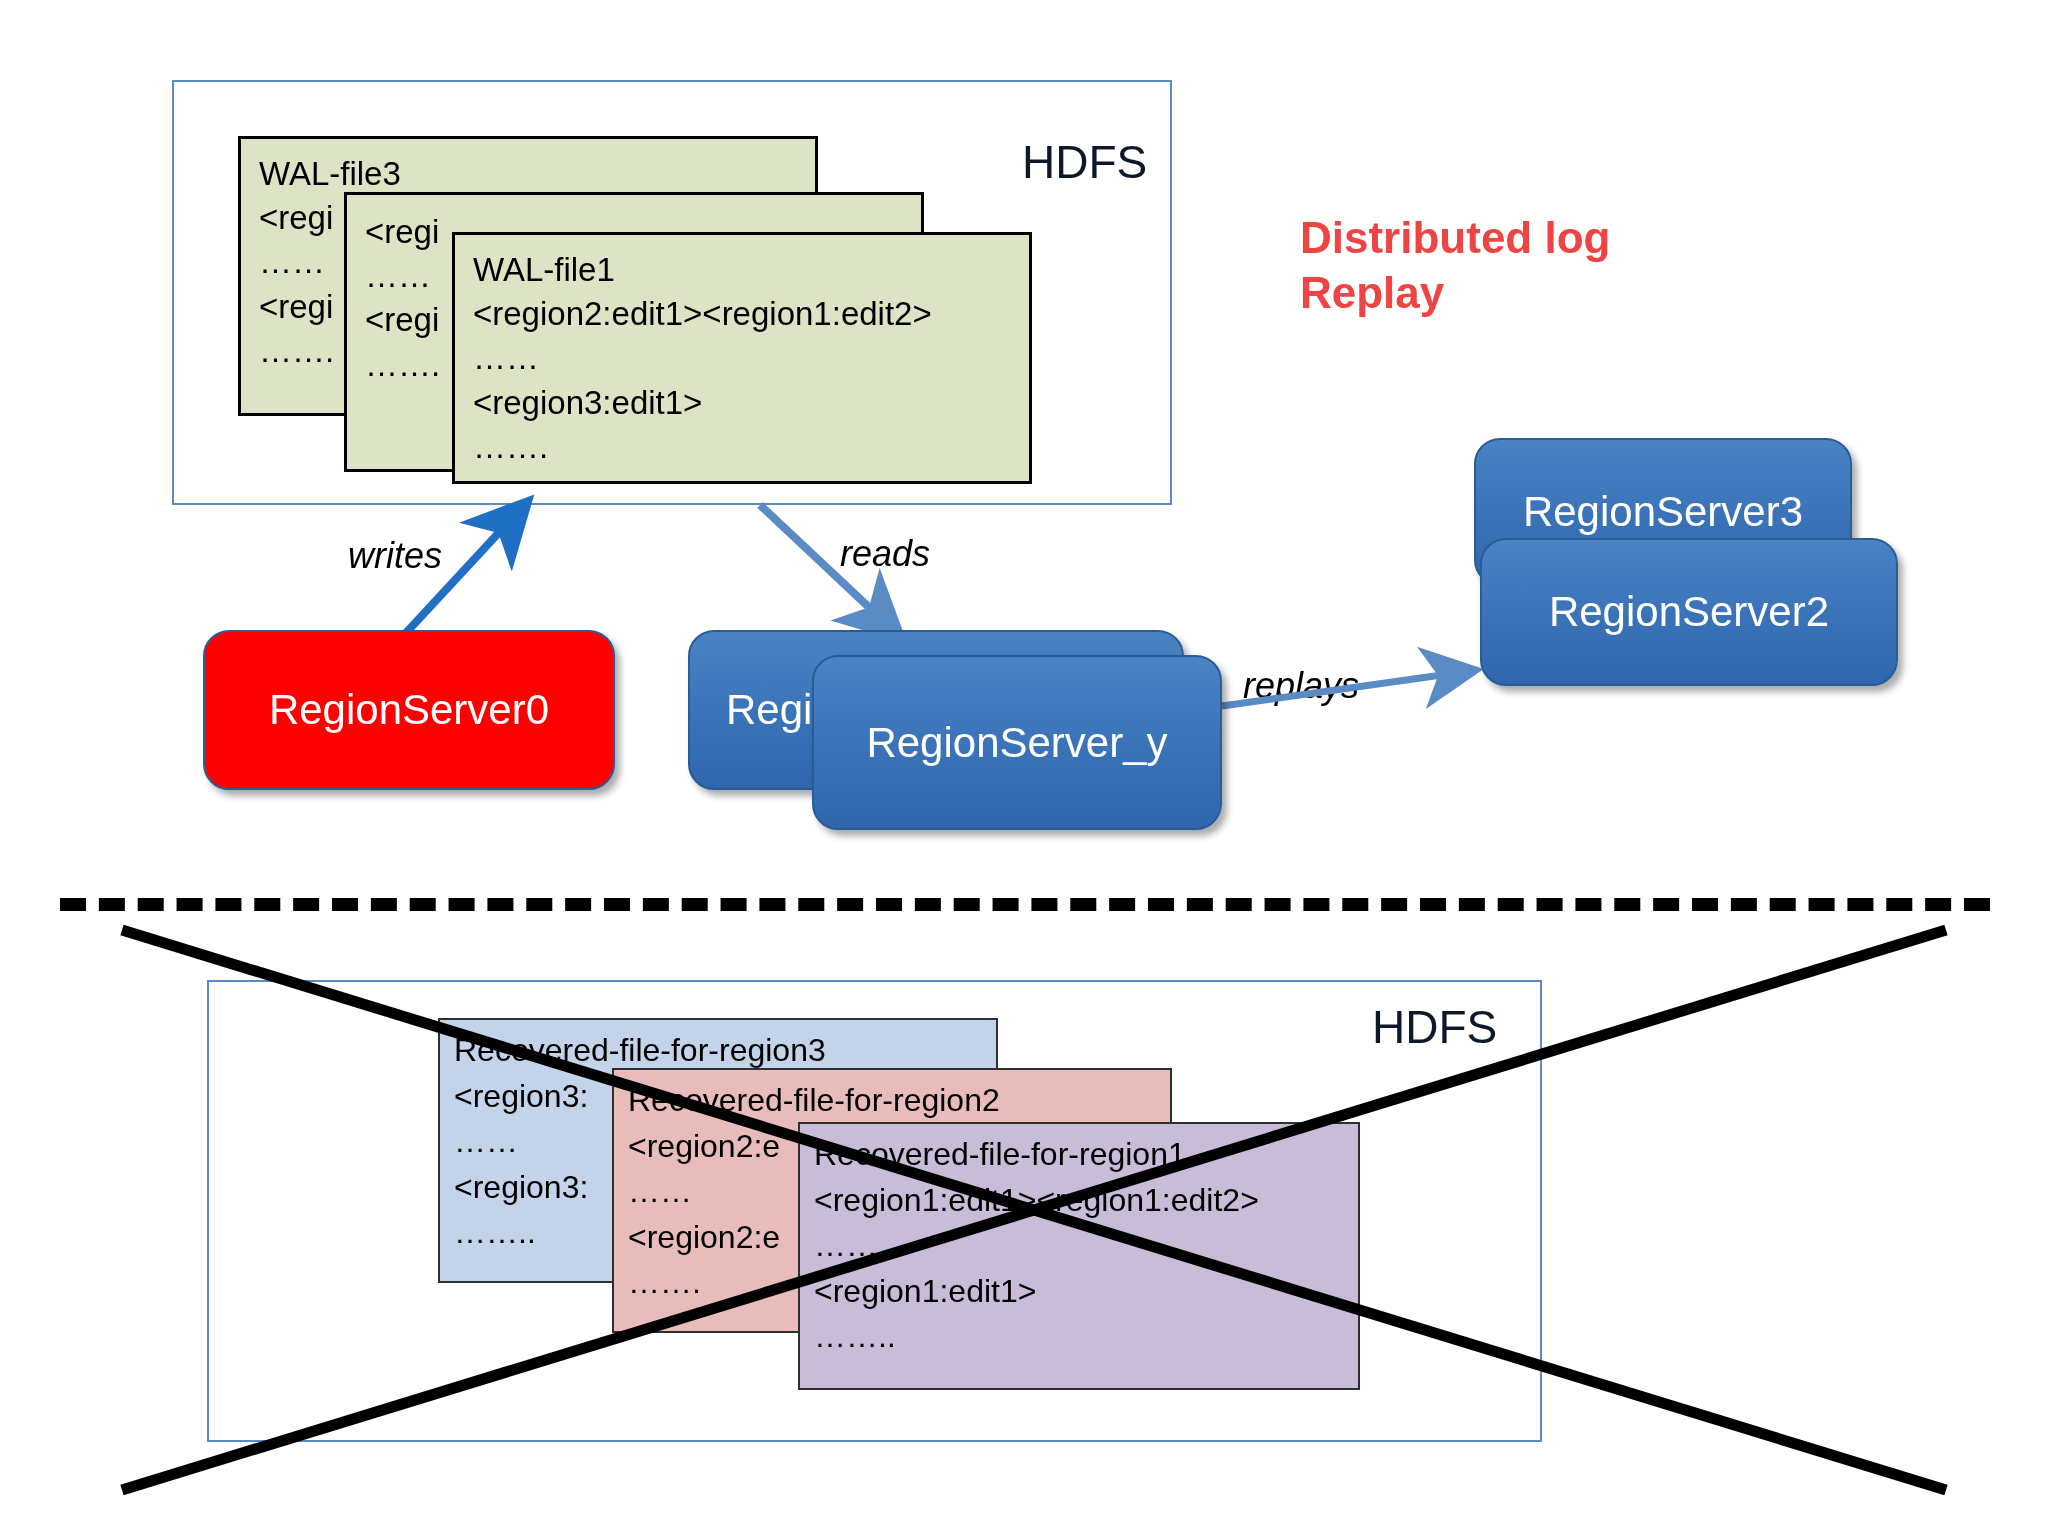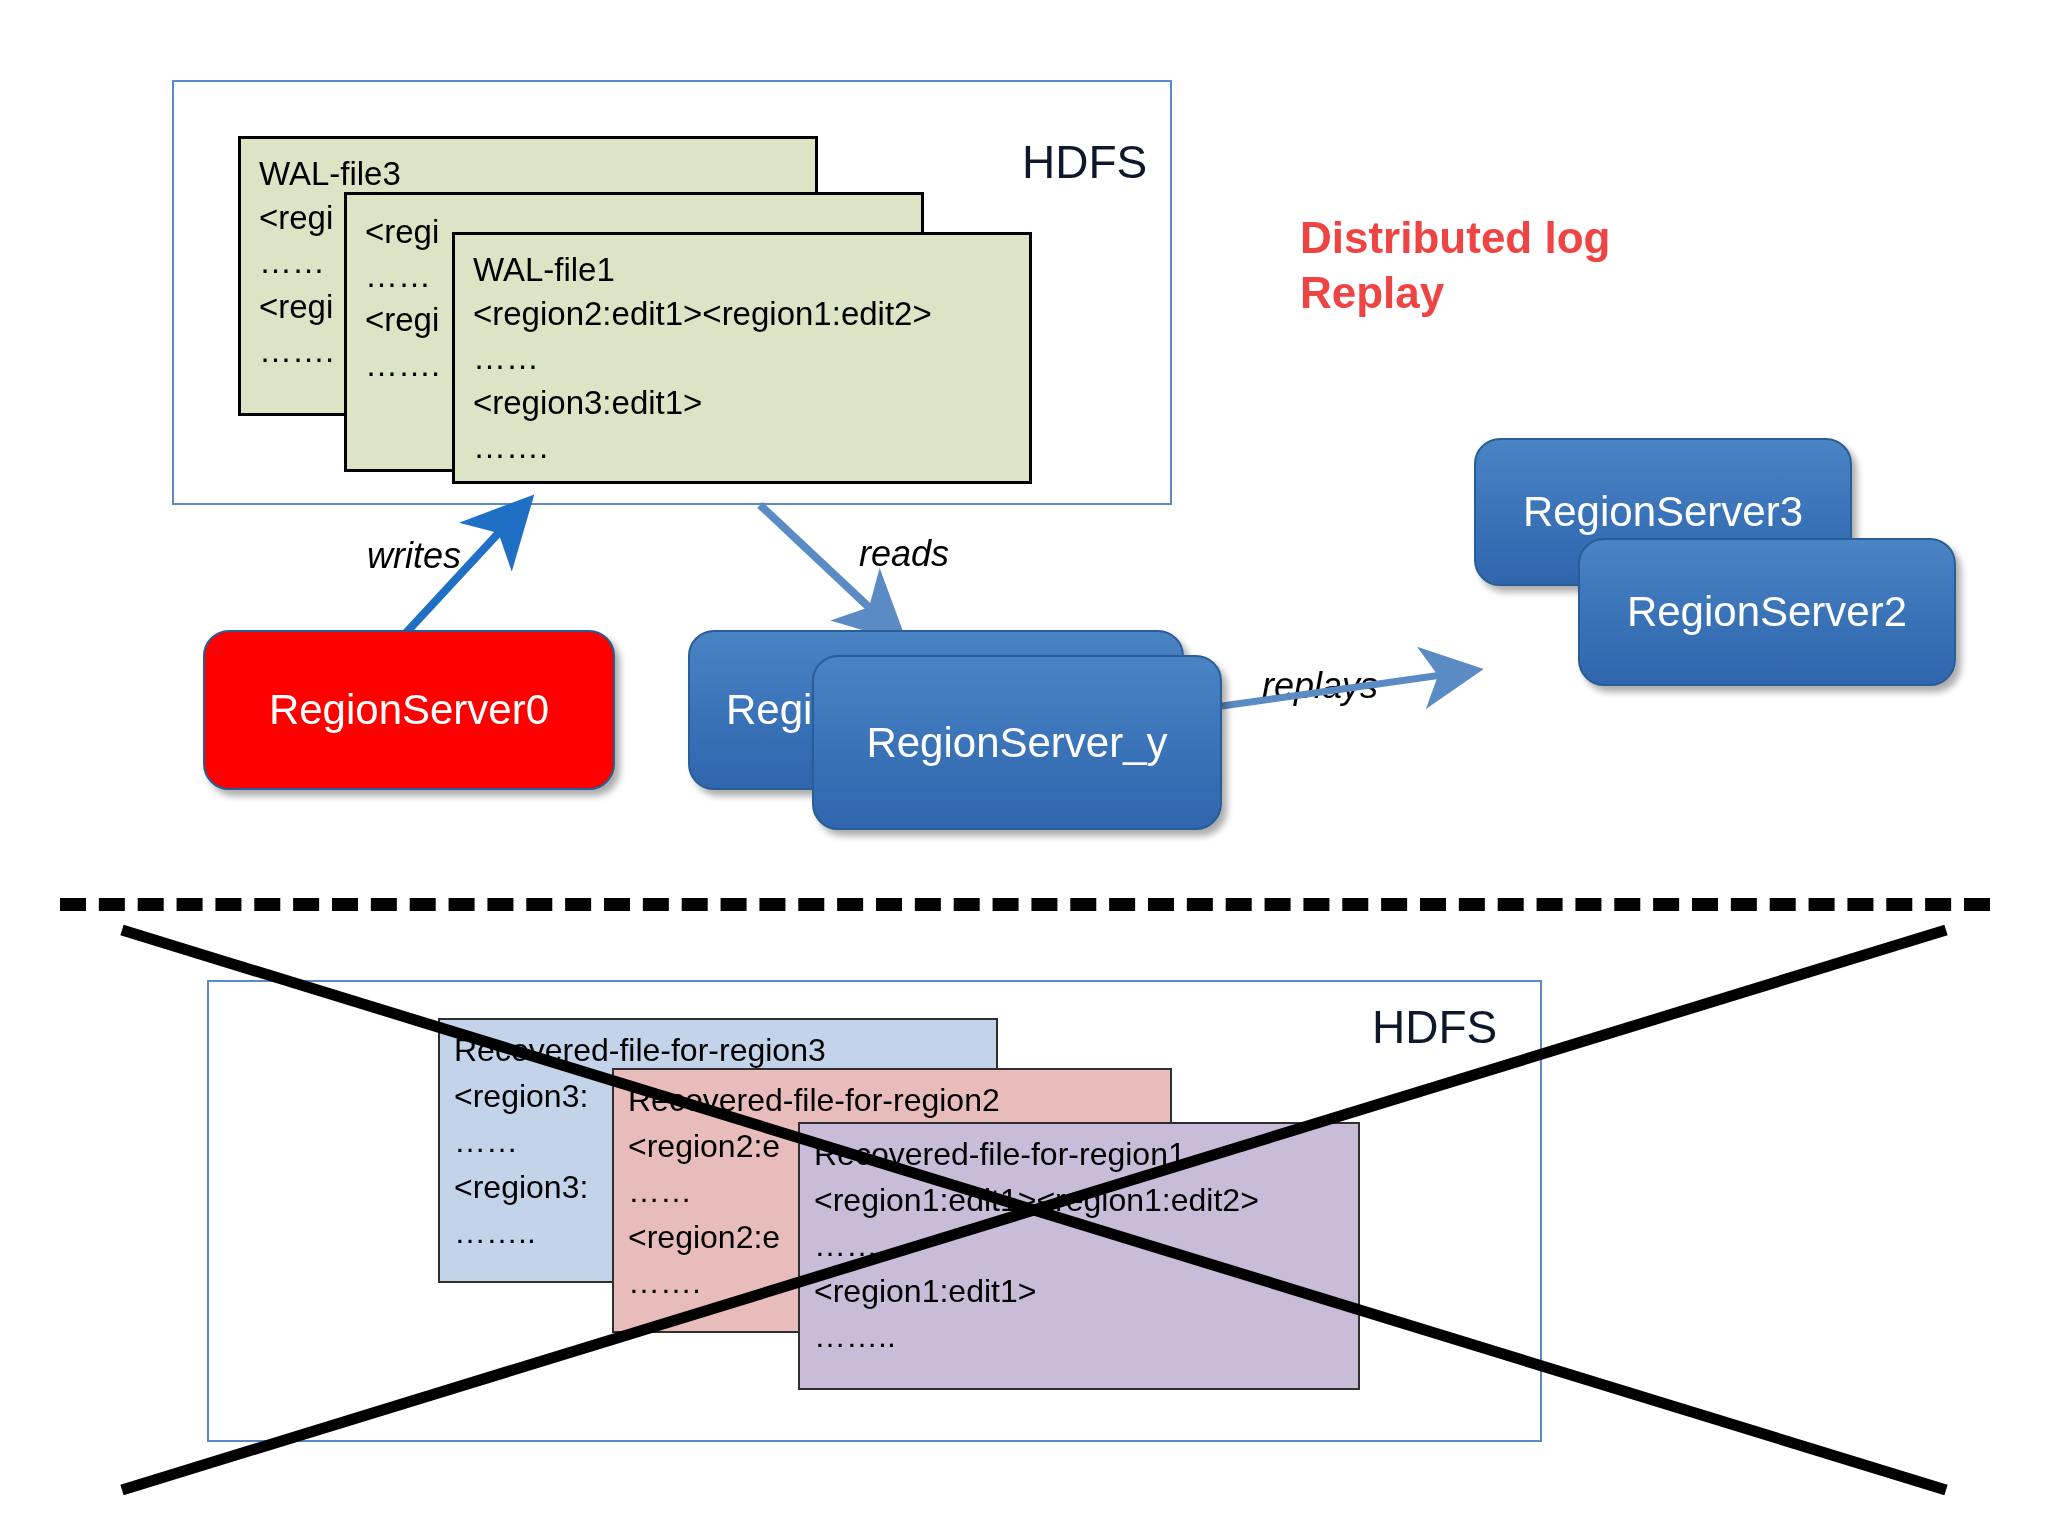--- a/index.html
+++ b/index.html
@@ -77,21 +77,20 @@
     background: #ff0000;
     border: 2px solid #2a5c96;
   }
 
   
   .edge-label {
     font-style: italic;
     font-size: 36px;
     color: #000000;
     white-space: nowrap;
-    margin-left: 19px;
   }
 
   
   .title {
     font-weight: bold;
     font-size: 44px;
     line-height: 1.25;
     color: #ef4444;
     white-space: pre-line;
   }
@@ -190,21 +189,21 @@
   </div>
 
   <div class="abs rs rs-blue" style="left:812px; top:655px; width:410px; height:175px; z-index:3;">
     <span>RegionServer_y</span>
   </div>
 
   <div class="abs rs rs-blue" style="left:1474px; top:438px; width:378px; height:148px; z-index:2;">
     <span>RegionServer3</span>
   </div>
 
-  <div class="abs rs rs-blue" style="left:1578px; top:538px; width:378px; height:148px; z-index:3;">
+  <div class="abs rs rs-blue" style="left:1480px; top:538px; width:418px; height:148px; z-index:3;">
     <span>RegionServer2</span>
   </div>
 
 
   <div class="abs dashed-sep" style="left:60px; top:898px; width:1930px;"></div>
 
   <div class="abs hdfs-box" style="left:207px; top:980px; width:1335px; height:462px; border-width:2px;"></div>
 
   <div class="abs hdfs-label" style="left:1372px; top:1000px;">HDFS</div>
 

